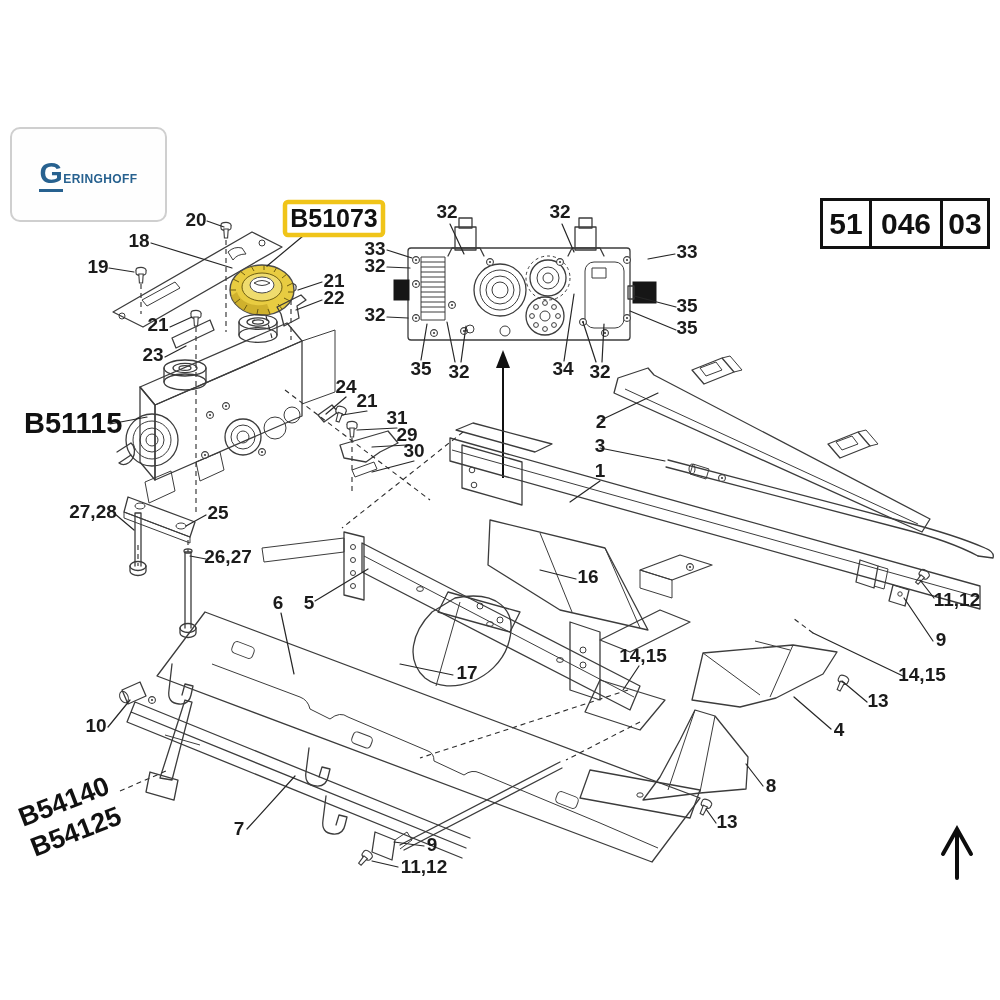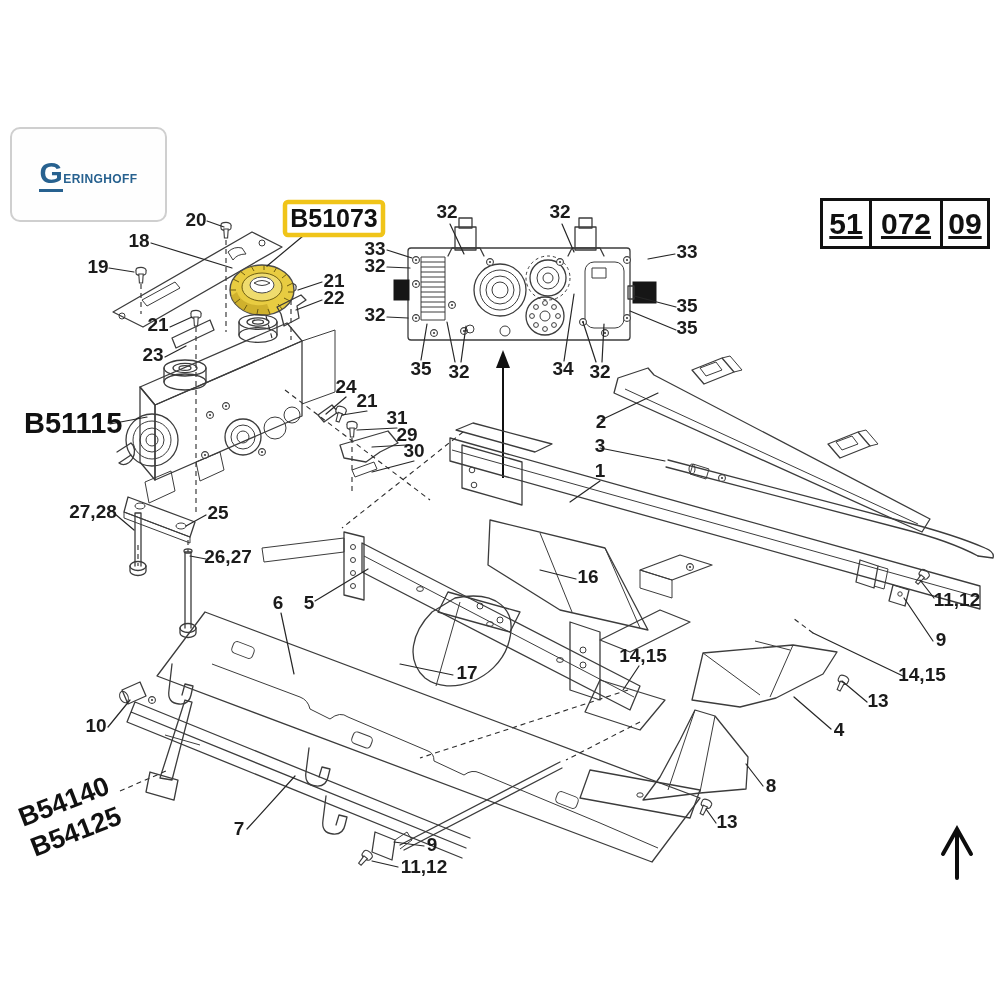--- a/index.html
+++ b/index.html
@@ -17,21 +17,21 @@
   .blk{fill:#161616;stroke:#161616;}
   
   .logo-card{position:absolute;left:10px;top:127px;width:153px;height:91px;background:#fefefe;
              border:2px solid #cfcfcf;border-radius:10px;display:flex;align-items:center;justify-content:center;}
   .logo-word{color:#27618f;font-weight:700;letter-spacing:.4px;display:flex;align-items:baseline;}
   .logo-word .g{font-size:30px;line-height:1;border-bottom:3px solid #27618f;padding-bottom:1px;}
   .logo-word .rest{font-size:12px;line-height:1;}
   
   .pn-box{position:absolute;left:820px;top:198px;width:164px;height:45px;background:#fff;
           border:3px solid #111;display:flex;}
-  .pn-cell{display:flex;align-items:center;justify-content:center;font-weight:700;font-size:30px;color:#111;text-decoration:underline;}
+  .pn-cell{display:flex;align-items:center;justify-content:center;font-weight:700;font-size:30px;color:#111;}
   .pn-cell:nth-child(1){width:46px;border-right:3px solid #111;}
   .pn-cell:nth-child(2){width:68px;border-right:3px solid #111;}
   .pn-cell:nth-child(3){flex:1;}
 </style>
 </head>
 <body>
 
 <div class="stage">
 
 <svg width="1000" height="1000" viewBox="0 0 1000 1000">
@@ -464,17 +464,17 @@
 
 <div class="logo-card">
   <div class="logo-word">
     <span class="g">G</span>
         <span class="rest">ERINGHOFF</span>
   </div>
 </div>
 
 <div class="pn-box">
   <div class="pn-cell">51</div>
-  <div class="pn-cell">072</div>
-  <div class="pn-cell">09</div>
+  <div class="pn-cell">046</div>
+  <div class="pn-cell">03</div>
 </div>
 
 </div>
 
 </body></html>

